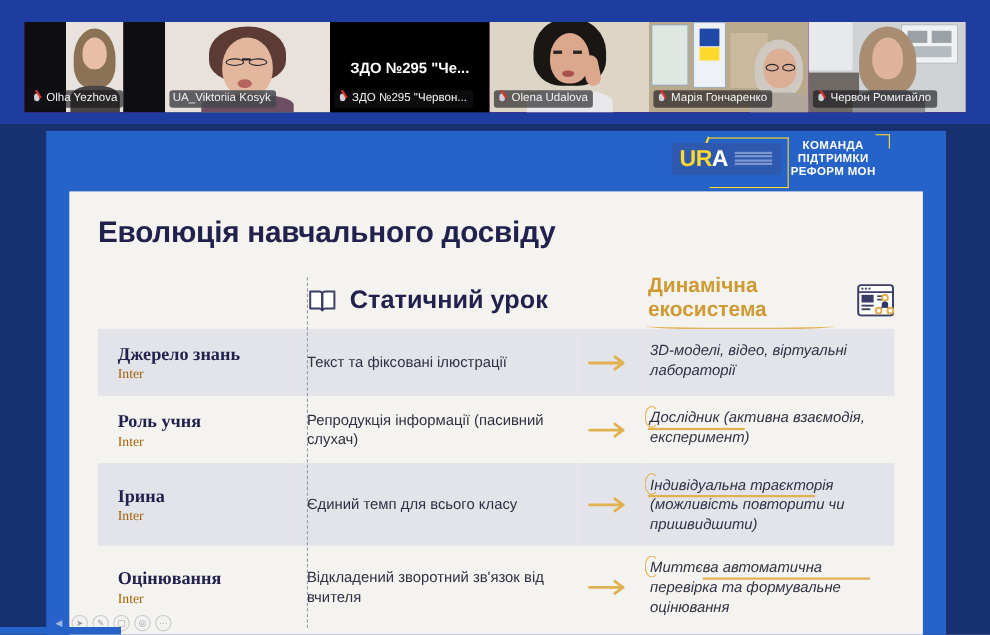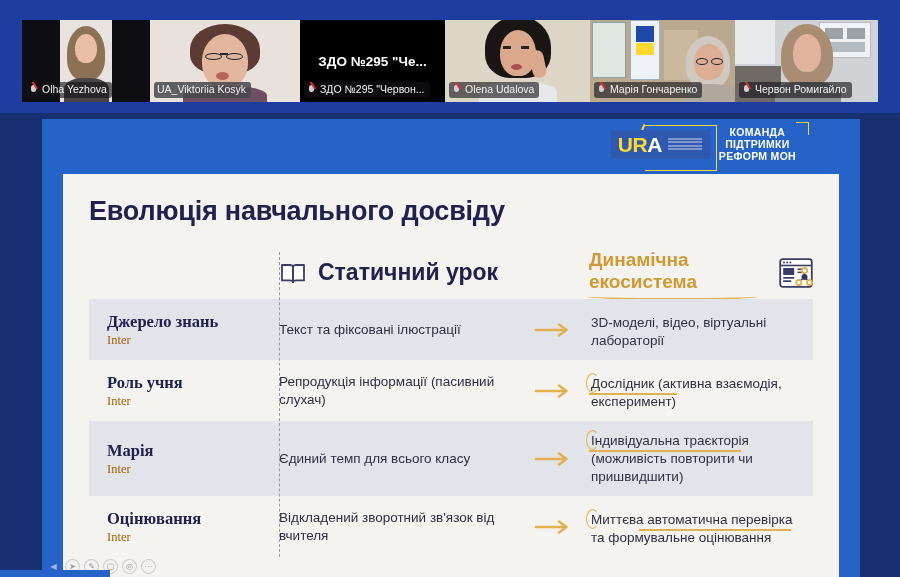--- a/index.html
+++ b/index.html
@@ -236,23 +236,23 @@
   .row-sub  { color: #a16207; font-size: 12.5px; line-height: 16px; margin-top: 1px; }
 
   .cell-b {
     padding: 11px 14px 10px 16px;
     display: flex; align-items: center;
     color: #2f3042; font-size: 13.5px; line-height: 18px;
   }
   .cell-arrow { display: flex; align-items: center; justify-content: center; }
   .cell-c {
     padding: 11px 10px 10px 4px;
-    display: flex; align-items: flex-end;
-    position: relative;
-    color: #2f3042; font-size: 13.5px; line-height: 18px;
+    display: flex; align-items: flex-start;
+    position: relative;
+    color: #2f3042; font-size: 13.5px; line-height: 18px; font-style: italic;
   }
   .hl-wrap { position: relative; display: inline; }
   .hl-mark {
     position: absolute;
     left: -5px; top: -2px;
     width: 13px; height: 20px;
     border: 1.8px solid #e2b14f;
     border-radius: 50%;
     border-right-color: transparent;
   }
@@ -526,21 +526,21 @@
             <span class="hl-wrap">
               <span class="hl-mark"></span>
               <span class="hl-underline" style="left:-2px;top:18px;width:88px"></span>
               <span>Дослідник (активна взаємодія, експеримент)</span>
             </span>
           </div>
         </div>
 
         <div class="cmp-row alt">
           <div class="col-a cell-a">
-            <div class="row-term">Марія</div>
+            <div class="row-term">Ірина</div>
             <div class="row-sub">Inter</div>
           </div>
           <div class="col-b cell-b">Єдиний темп для всього класу</div>
           <div class="col-arrow cell-arrow">
             <svg class="arrow-svg" viewBox="0 0 44 16">
               <path d="M2 8 H31 M25 2.5 L32.5 8 L25 13.5" stroke="#e2b14f" stroke-width="2.6" fill="none" stroke-linecap="round" stroke-linejoin="round"></path>
             </svg>
           </div>
           <div class="col-c cell-c">
             <span class="hl-wrap">

